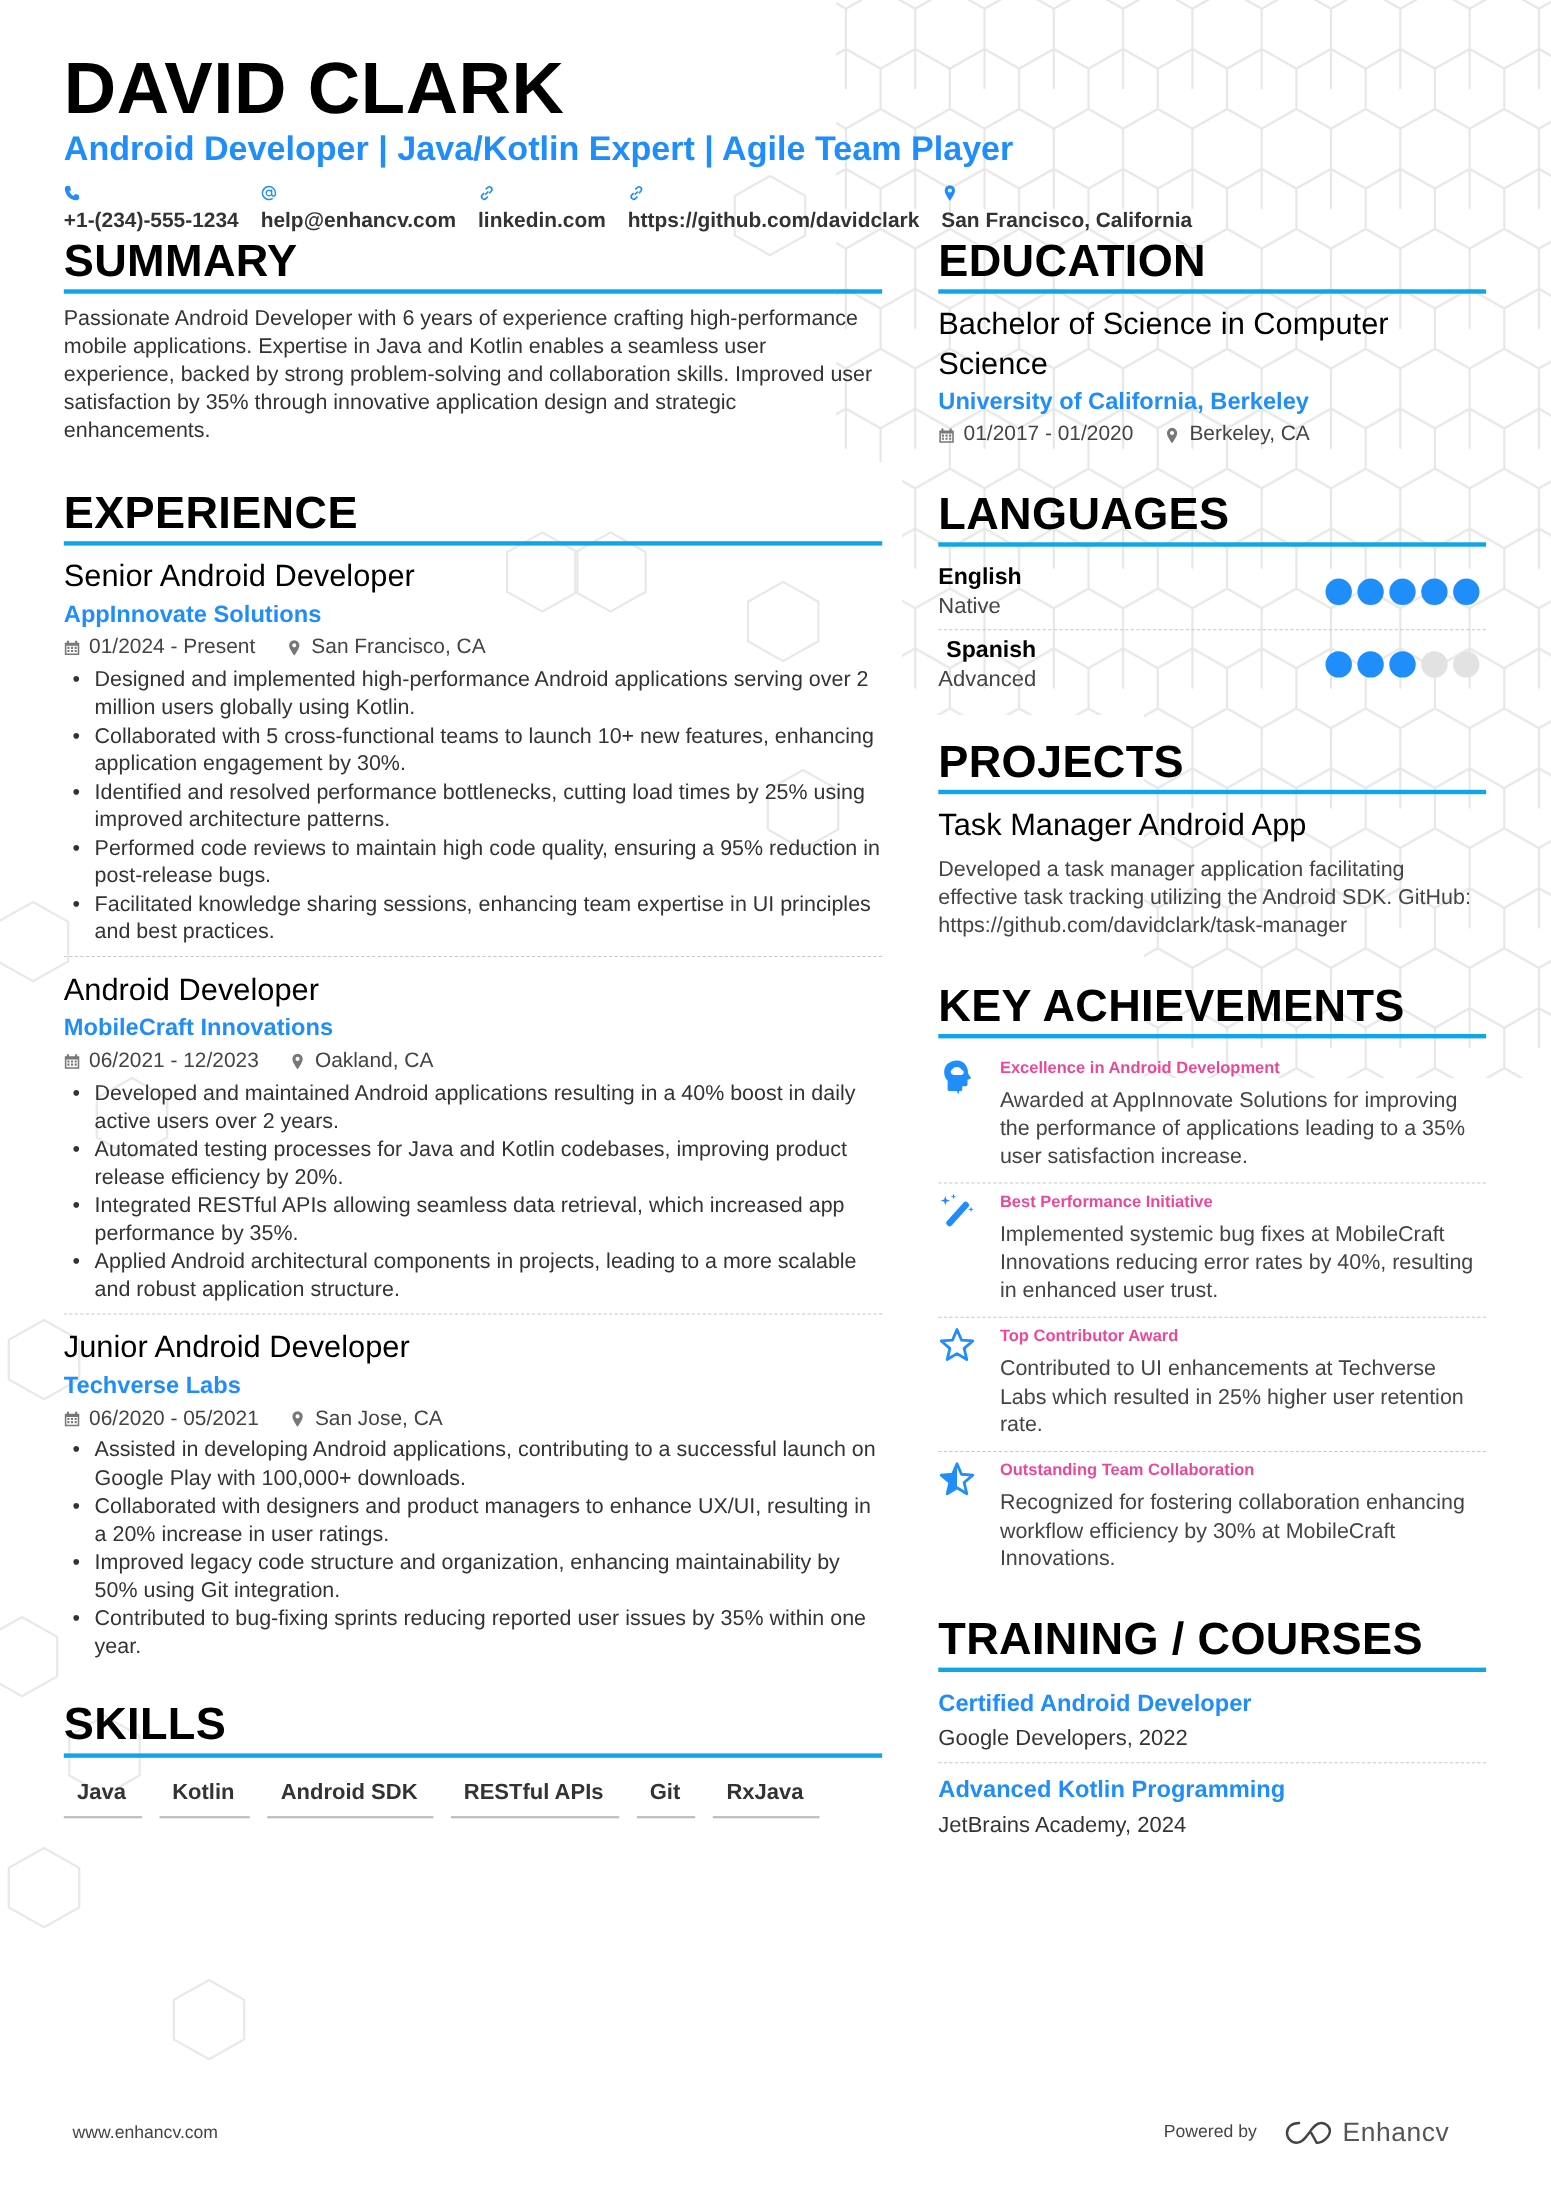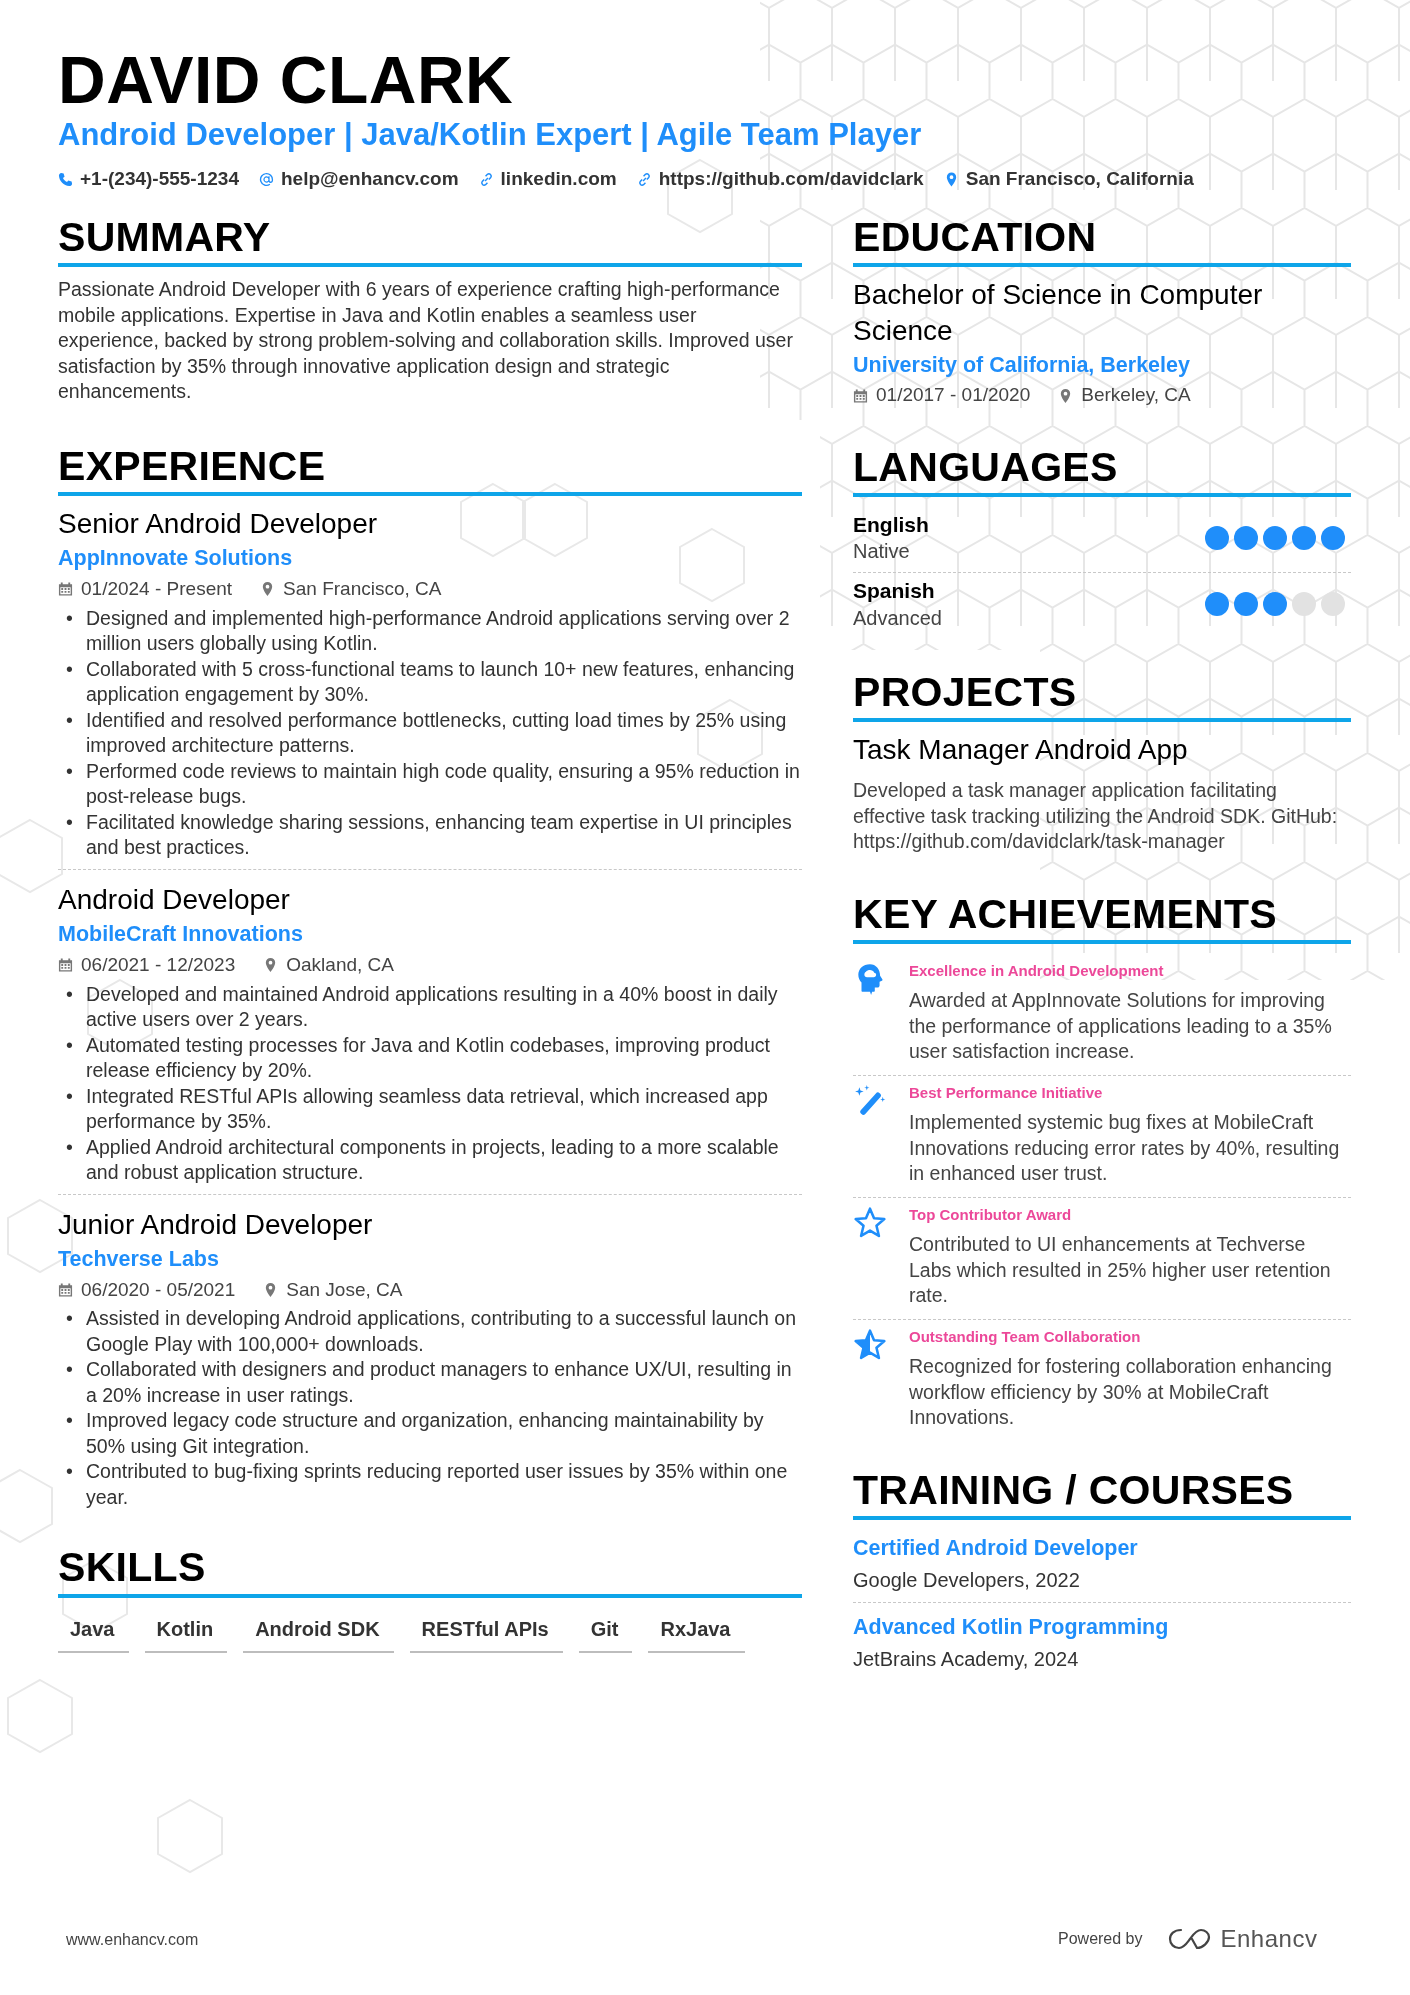--- a/index.html
+++ b/index.html
@@ -4,21 +4,21 @@
 <style>
   * { box-sizing: border-box; margin: 0; padding: 0; }
   html, body { width: 1410px; height: 1995px; background: #ffffff; }
   body { position: relative; overflow: hidden; font-family: "Liberation Sans", "DejaVu Sans", sans-serif; color: #222; }
   .hexbg { position: absolute; left: 0; top: 0; width: 1410px; height: 1995px; z-index: 0; pointer-events: none; }
   .page { position: relative; z-index: 1; }
 
   .name { position: absolute; left: 58px; top: 44px; font-size: 66px; font-weight: 700; color: #000; letter-spacing: 0.5px; line-height: 1.1; }
   .title { position: absolute; left: 58px; top: 116px; font-size: 31px; font-weight: 700; color: #1f8efa; line-height: 1.2; white-space: nowrap; }
   .contacts { position: absolute; left: 58px; top: 168px; display: flex; gap: 20px; font-size: 19px; font-weight: 700; color: #333; white-space: nowrap; }
-  .contact { display: flex; align-items: center; gap: 7px; }
+  .contact { display: flex; gap: 7px; flex-direction: column; }
   .contact svg { width: 15px; height: 15px; fill: #1f8efa; }
 
   .col-left { position: absolute; left: 58px; top: 214px; width: 744px; }
   .col-right { position: absolute; left: 853px; top: 214px; width: 498px; }
 
   .sec-h { font-size: 41px; font-weight: 700; color: #000; line-height: 1.15; padding-bottom: 2px; border-bottom: 4px solid #0ea5e9; margin-bottom: 10px; letter-spacing: 0.3px; }
 
   .summary-text { font-size: 19.5px; line-height: 25.5px; color: #333; margin-bottom: 38px; }
 
   .job { padding-bottom: 8px; border-bottom: 1px dashed #c8c8c8; margin-bottom: 12px; }
@@ -32,21 +32,21 @@
   .bullets li { position: relative; padding-left: 28px; font-size: 19.5px; line-height: 25.5px; color: #333; }
   .bullets li::before { content: "•"; position: absolute; left: 8px; top: 0; color: #333; }
 
   .skills { display: flex; flex-wrap: wrap; gap: 12px 16px; margin-top: 6px; }
   .skill { font-size: 20px; font-weight: 700; color: #333; padding: 10px 14px 10px 12px; border-bottom: 2px solid #bdbdbd; }
 
   .degree { font-size: 28px; color: #000; line-height: 36px; }
   .school { font-size: 21.5px; font-weight: 700; color: #1f8efa; line-height: 1.5; }
 
   .lang { display: flex; justify-content: space-between; align-items: center; padding: 4px 0 8px; border-bottom: 1px dashed #c8c8c8; gap: 40px; }
-  .lang:last-child { border-bottom: none; }
+  .lang:last-child { border-bottom: none; text-align: right; }
   .lang-name { font-size: 21px; font-weight: 700; color: #000; line-height: 1.3; }
   .lang-level { font-size: 20px; color: #444; line-height: 1.3; }
   .dots { display: flex; gap: 5px; margin-right: 6px; }
   .dot { width: 24px; height: 24px; border-radius: 50%; background: #1f8efa; }
   .dot.off { background: #e2e2e2; }
 
   .proj { padding-bottom: 10px; border-bottom: 1px dashed #c8c8c8; margin-bottom: 12px; }
   .proj:last-child { border-bottom: none; }
   .proj-title { font-size: 28px; color: #000; line-height: 1.3; margin-bottom: 10px; }
   .proj-desc { font-size: 19.5px; color: #444; line-height: 25.5px; }

